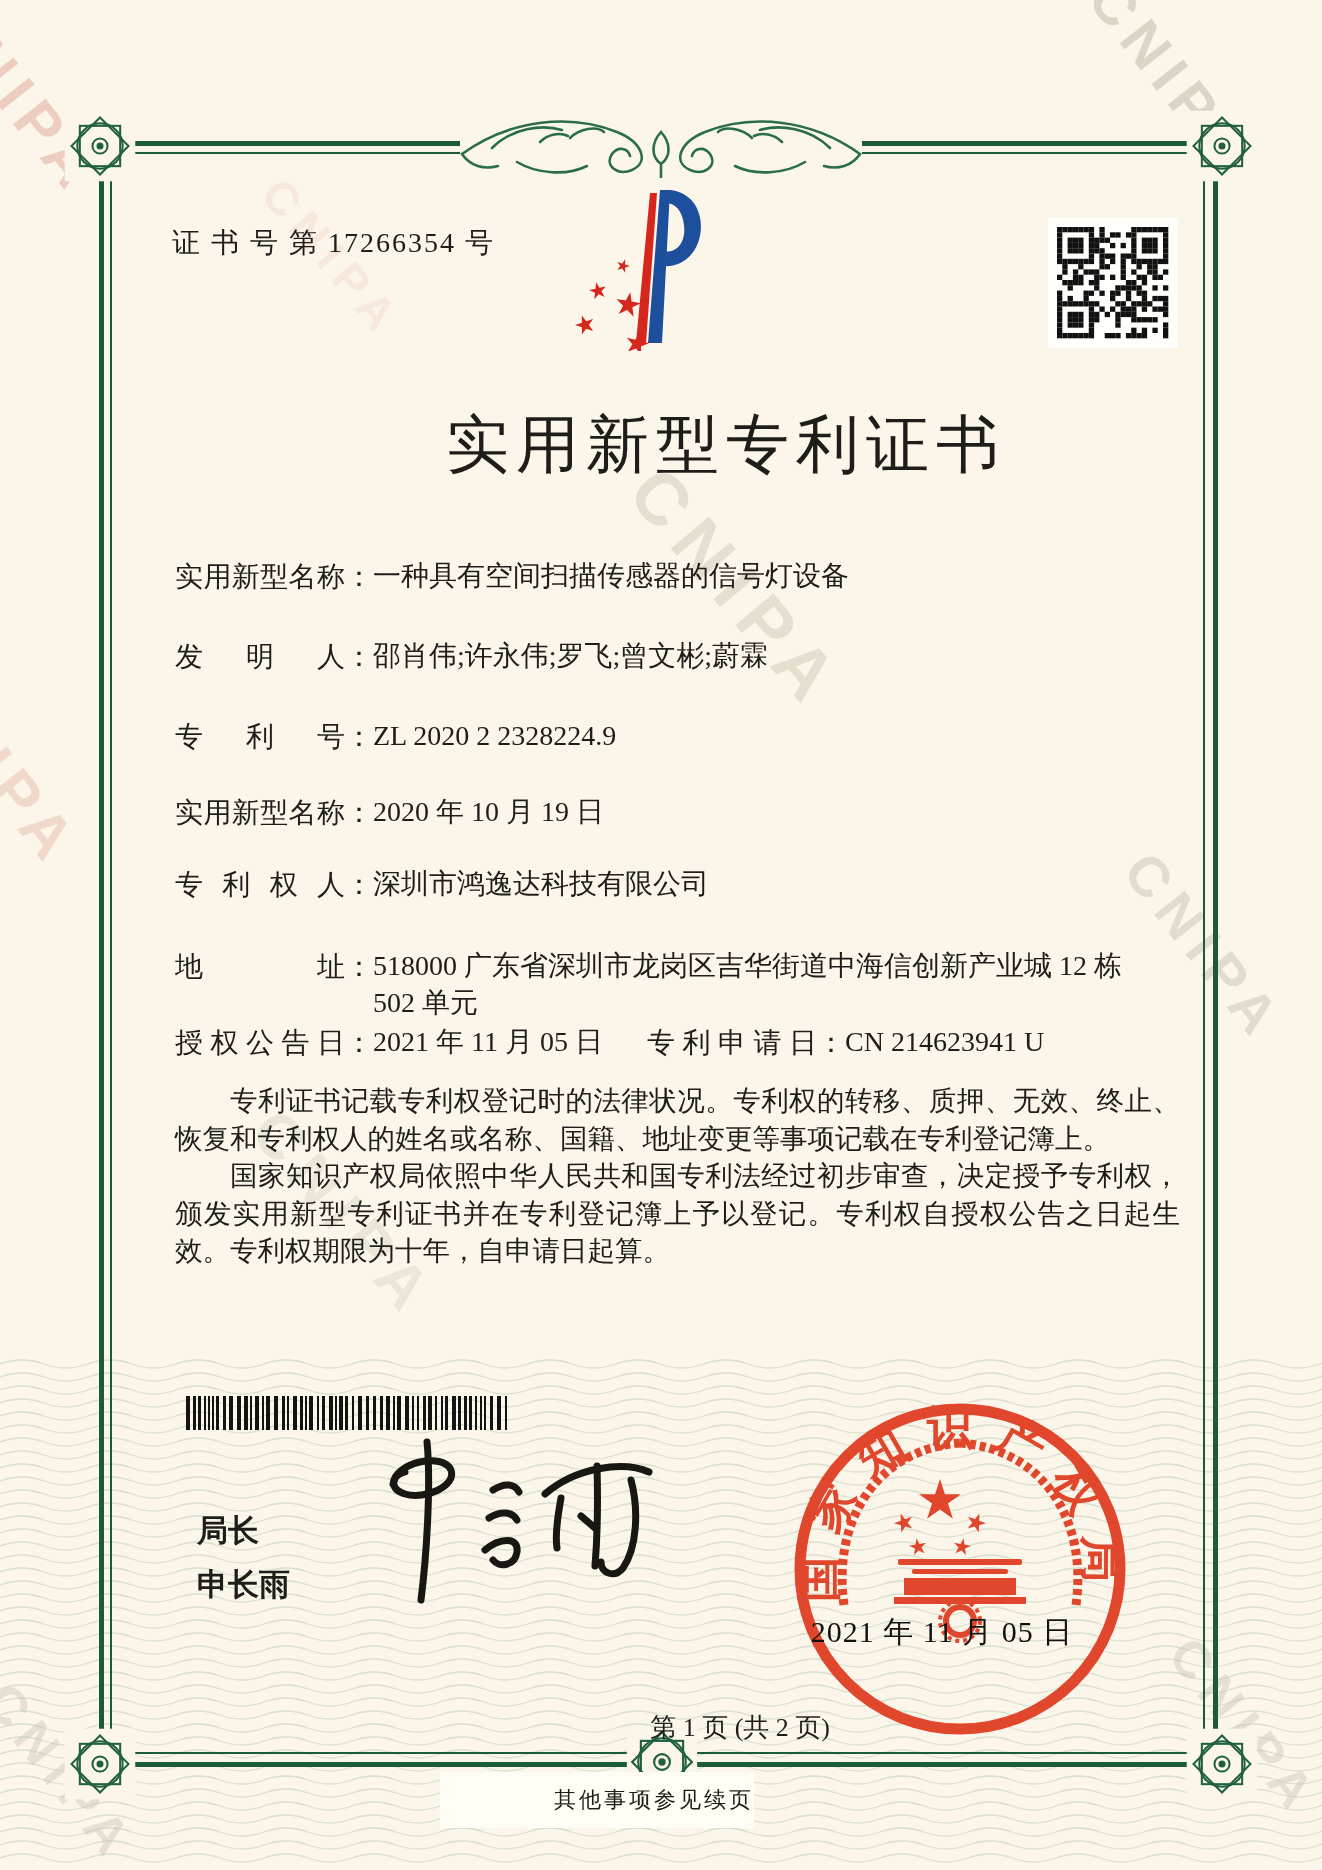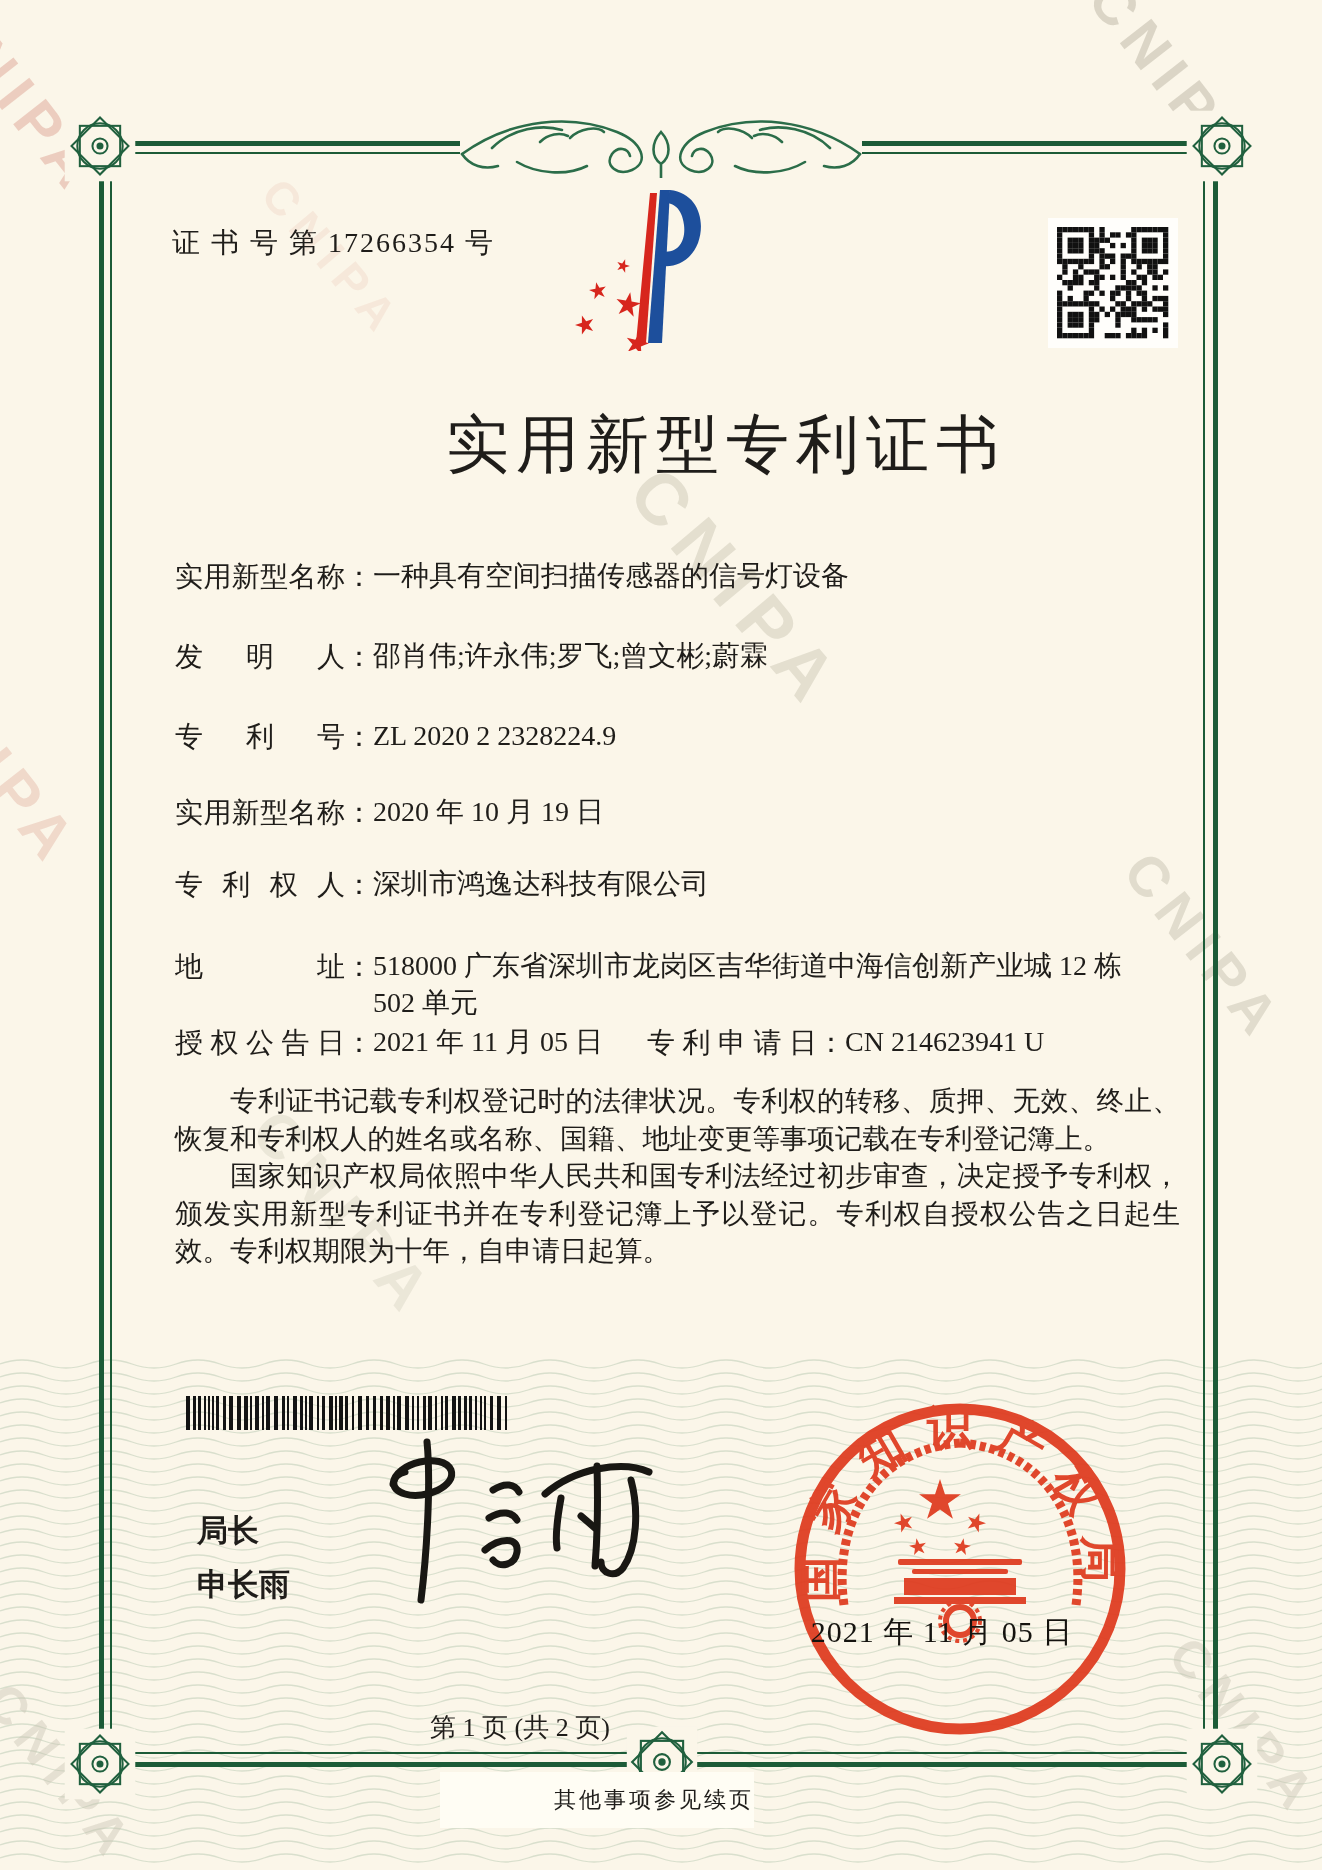--- a/index.html
+++ b/index.html
@@ -41,21 +41,21 @@
   .paras p{margin:0;text-indent:2em;}
   .barcode{position:absolute;left:186px;top:1396px;z-index:3;}
   .director-title{position:absolute;left:197px;top:1510px;z-index:3;font-size:31px;font-weight:700;
         font-family:"Liberation Sans","DejaVu Sans",sans-serif;}
   .director-name{position:absolute;left:197px;top:1564px;z-index:3;font-size:31px;font-weight:700;
         font-family:"Liberation Sans","DejaVu Sans",sans-serif;}
   .sig{position:absolute;left:365px;top:1432px;z-index:3;}
   .seal{position:absolute;left:780px;top:1389px;z-index:4;opacity:.93;}
   .seal-date{position:absolute;left:792px;top:1612px;width:300px;z-index:5;text-align:center;
         font-size:30px;color:#15130f;letter-spacing:1px;}
-  .pageinfo{position:absolute;left:430px;top:1710px;width:400px;z-index:3;text-align:left;font-size:26px;}
+  .pageinfo{position:absolute;left:430px;top:1710px;width:400px;z-index:3;text-align:right;font-size:26px;}
   .note-box{position:absolute;left:440px;top:1772px;width:314px;height:56px;z-index:3;
         background:#fffdf4;text-align:right;line-height:56px;font-size:22px;letter-spacing:3px;}
 </style>
 </head>
 <body>
 
 <div class="page">
 
   <svg width="0" height="0" style="position:absolute">
     <defs>

